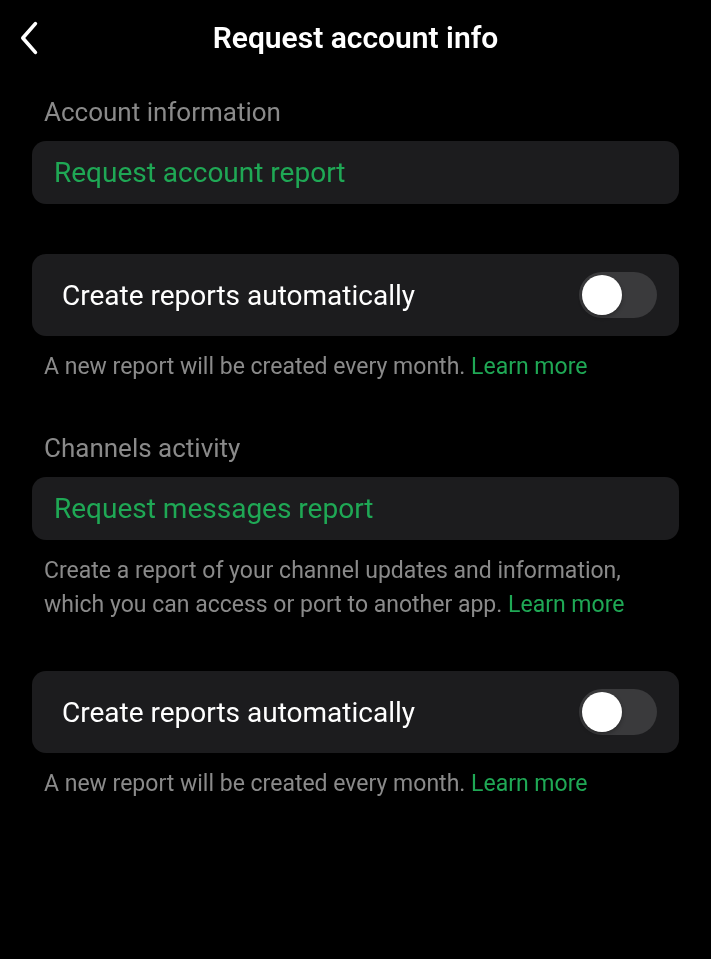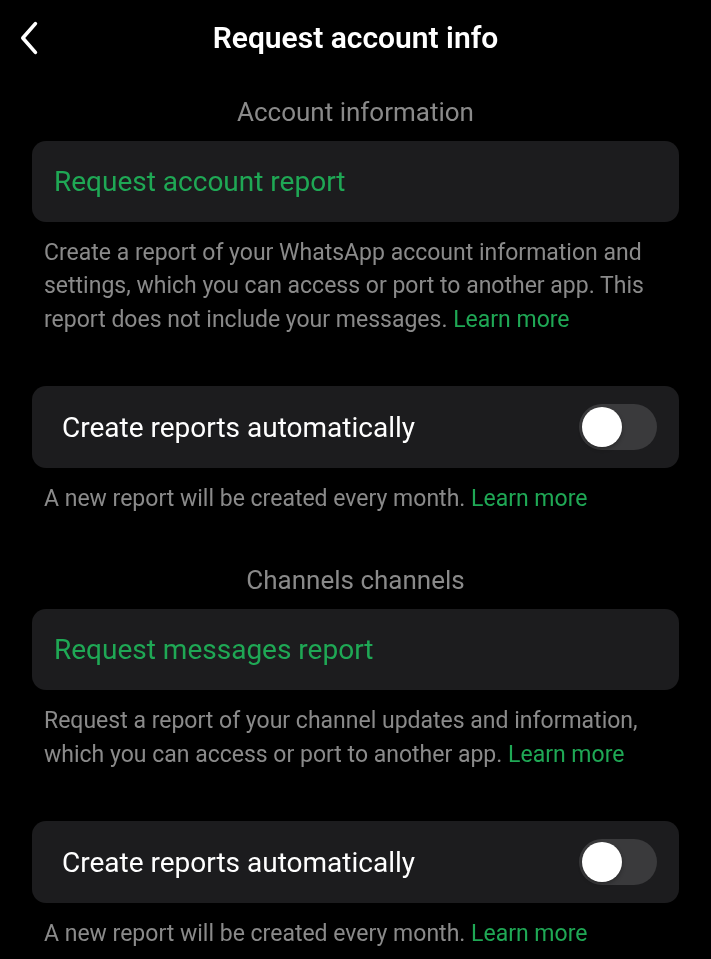--- a/index.html
+++ b/index.html
@@ -44,26 +44,25 @@
       color: #ffffff;
     }
     .content {
       padding: 0 32px;
     }
     .section-header {
       font-size: 26px;
       color: #8a8a8a;
       padding: 18px 12px 14px 12px;
       font-weight: 400;
-      text-align: center;
     }
     .cell {
       background-color: #1c1c1e;
       border-radius: 14px;
-      padding: 24px 22px;
+      padding: 15px 22px;
     }
     .cell-action {
       font-size: 28px;
       color: #1fa855;
       font-weight: 400;
       cursor: pointer;
     }
     .cell-toggle {
       display: flex;
       align-items: center;
@@ -122,44 +121,41 @@
   </div>
   <div class="header-title">Request account info</div>
 </div>
 
 <div class="content">
 
   <div class="section-header">Account information</div>
   <div class="cell">
     <div class="cell-action">Request account report</div>
   </div>
-  <div class="footer-text">
-    <span>Create a report of your WhatsApp account information and settings, which you can access or port to another app. This report does not include your messages. </span><span class="learn-more">Learn more</span>
-  </div>
 
   <div class="section-gap"></div>
 
   <div class="cell cell-toggle">
     <div class="cell-toggle-label">Create reports automatically</div>
     <div class="toggle">
       <div class="toggle-knob"></div>
     </div>
   </div>
   <div class="footer-text">
     <span>A new report will be created every month. </span><span class="learn-more">Learn more</span>
   </div>
 
   <div class="section-gap-small"></div>
 
-  <div class="section-header">Channels channels</div>
+  <div class="section-header">Channels activity</div>
   <div class="cell">
     <div class="cell-action">Request messages report</div>
   </div>
   <div class="footer-text">
-    <span>Request a report of your channel updates and information, which you can access or port to another app. </span><span class="learn-more">Learn more</span>
+    <span>Create a report of your channel updates and information, which you can access or port to another app. </span><span class="learn-more">Learn more</span>
   </div>
 
   <div class="section-gap"></div>
 
   <div class="cell cell-toggle">
     <div class="cell-toggle-label">Create reports automatically</div>
     <div class="toggle">
       <div class="toggle-knob"></div>
     </div>
   </div>

